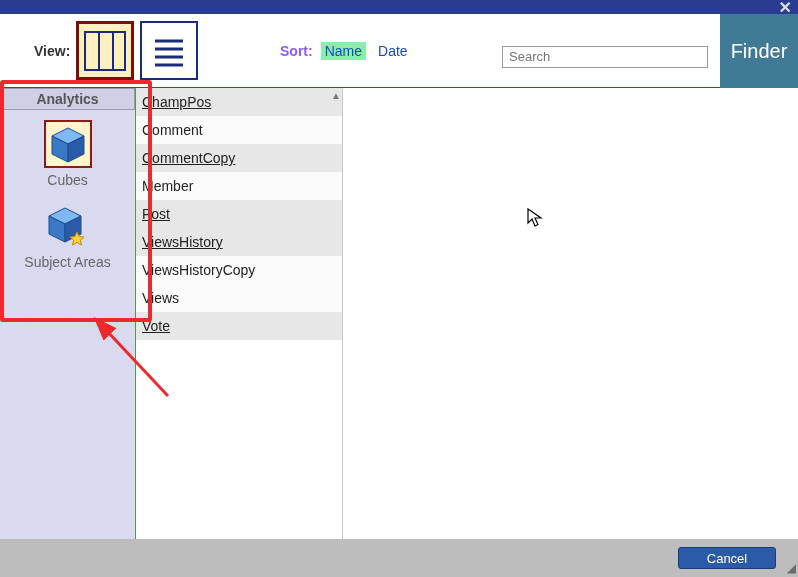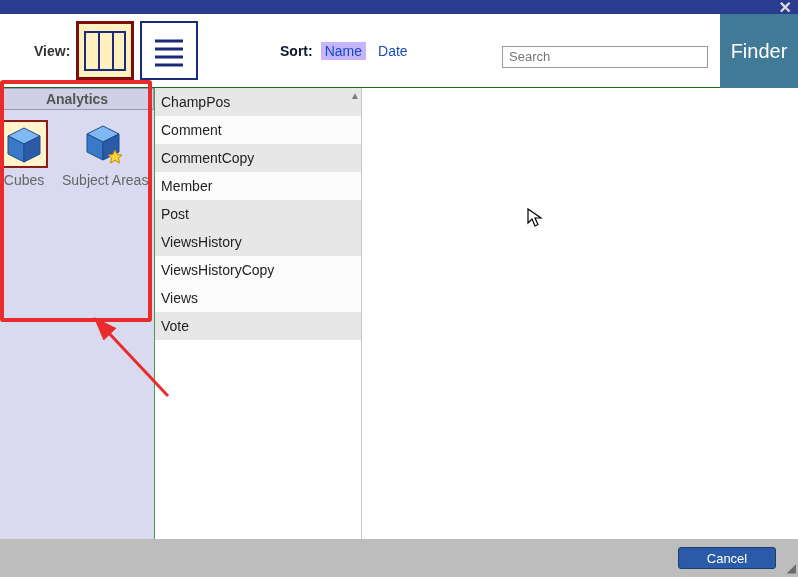--- a/index.html
+++ b/index.html
@@ -59,27 +59,27 @@
       border:2px solid #1b2b7a;
       background:#fff;
     }
     .sort-block {
       position:absolute;
       left:280px;
       display:flex;
       align-items:center;
       gap:8px;
     }
-    .sort-label { font-weight:bold; color:#0f172a; }
+    .sort-label { font-weight:bold; color:#8b5cf6; }
     .sort-opt {
       color:#1b4ac0; cursor:pointer;
       padding:1px 4px;
     }
     .sort-opt.active {
-      background:#c4b5fd;
+      background:#86efac;
     }
     .search-input {
       position:absolute;
       left:502px;
       width:206px;
       height:22px;
       border:1px solid #999;
       padding:2px 6px;
       font-size:13px;
       color:#6a6a6a;
@@ -95,38 +95,38 @@
       display:flex; align-items:center; justify-content:center;
       cursor:pointer;
     }
     
     .main {
       height:451px;
       display:flex;
       position:relative;
     }
     .sidebar {
-      width:155px;
+      width:136px;
       background:#d9d9ef;
       border-right:1px solid #4d9a4d;
     }
     .side-head {
       background:#cfcfe6;
       border:1px solid #9a9ab4;
       color:#555;
       text-align:center;
       font-weight:bold;
       font-size:14px;
       height:22px;
       line-height:20px;
     }
     .side-items {
       padding-top:10px;
       display:flex;
-      flex-direction:row;
+      flex-direction:column;
       align-items:center;
       gap:14px;
     }
     .side-item {
       display:flex;
       flex-direction:column;
       align-items:center;
       gap:4px;
       cursor:pointer;
     }
@@ -146,21 +146,21 @@
       border-right:1px solid #c9c9c9;
     }
     .listcol .row {
       height:28px;
       line-height:28px;
       padding-left:6px;
       color:#222;
       cursor:pointer;
       border-right:10px solid transparent;
     }
-    .listcol .row.z0 { background:#e7e7e7; }
+    .listcol .row.z0 { background:#e7e7e7;text-decoration:underline; }
     .listcol .row.z1 { background:#fbfbfb; }
     .scroll-up {
       position:absolute; right:1px; top:2px;
       color:#7a7a7a; font-size:10px;
     }
     .preview {
       flex:1;
       background:#fff;
     }
     

